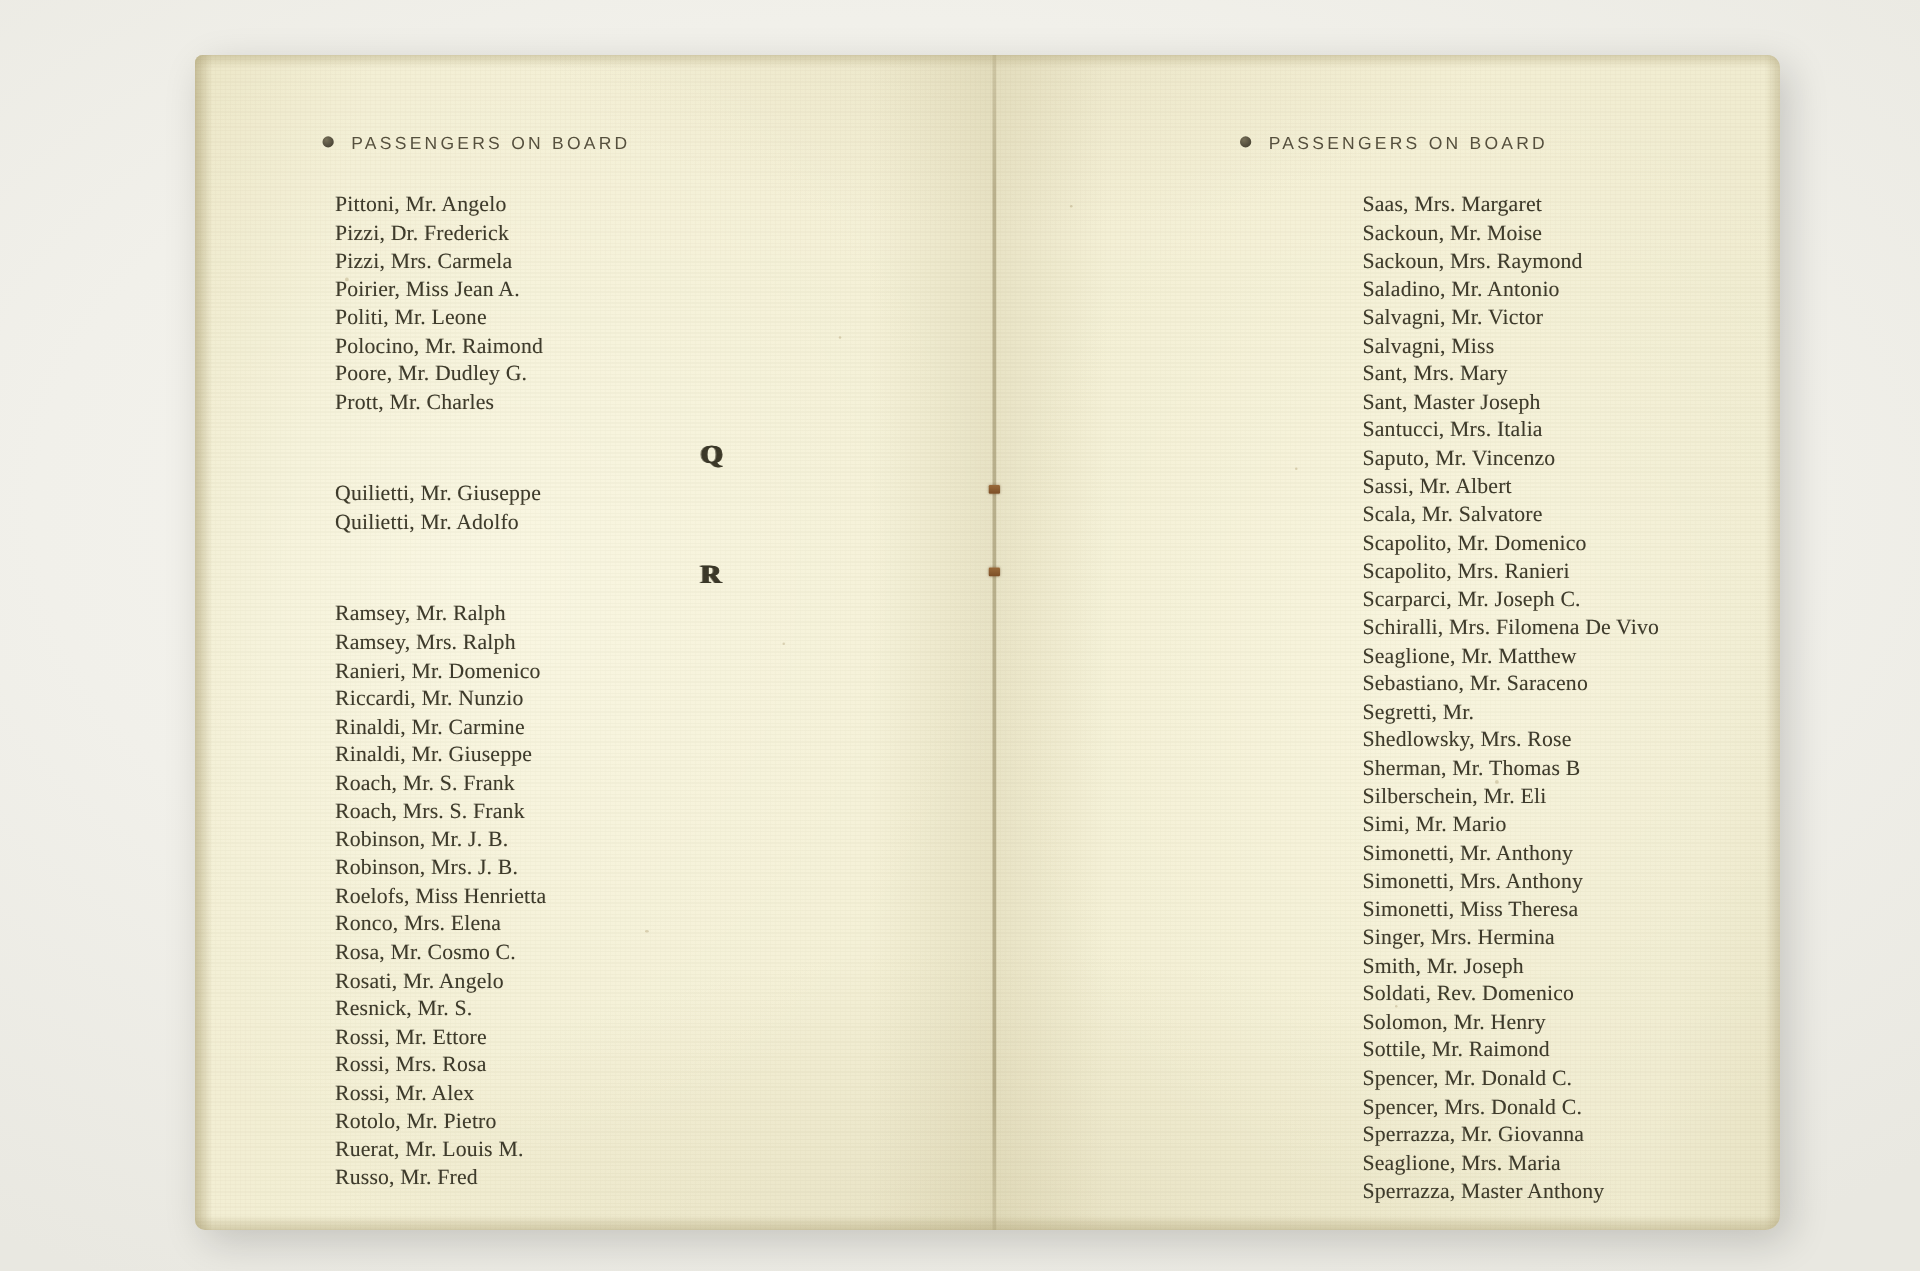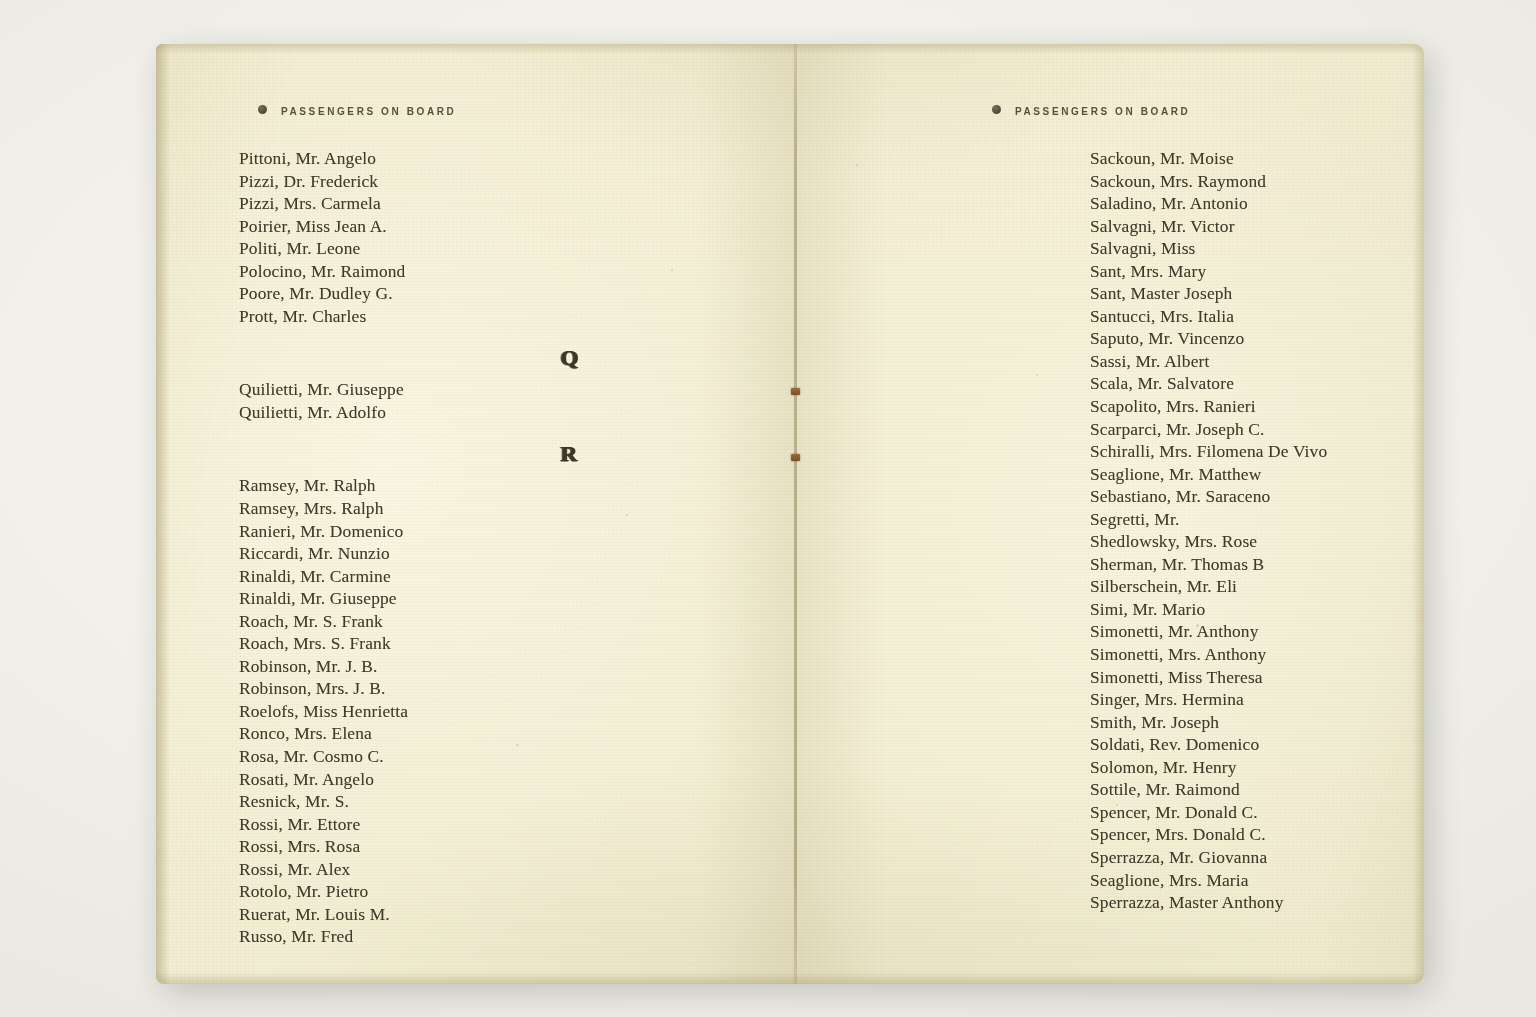--- a/index.html
+++ b/index.html
@@ -131,26 +131,27 @@
 
   .page-inner {
     position: absolute;
     top: 62px;
     left: 0; right: 0;
   }
 
   
   .running-head {
     display: flex;
+    align-items: center;
     gap: 14px;
     font-family: "Liberation Sans", sans-serif;
-    font-size: 10px;
+    font-size: 14px;
     letter-spacing: 2.6px;
     color: #4a4433;
-    font-weight: 700;
+    font-weight: 400;
     opacity: .93;
   }
   #page-left  .running-head { padding-left: 102px; }
   #page-right .running-head { padding-left: 202px; }
 
   .head-ornament {
     width: 9px; height: 9px;
     border-radius: 50%;
     background: radial-gradient(circle at 35% 32%, #6e6750 0%, #474132 60%, #33301f 100%);
     flex: 0 0 auto;
@@ -161,21 +162,21 @@
   
   .name-list {
     list-style: none;
     margin: 0;
     padding: 0;
     font-size: 17.4px;
     line-height: 22.55px;
     color: #3d3a2b;
     letter-spacing: .15px;
   }
-  #page-left  .name-list { padding-left: 83px; }
+  #page-left  .name-list { padding-left: 112px; }
   #page-right .name-list { padding-left: 300px; }
 
   .name-list li {
     white-space: nowrap;
     text-shadow: 0 0 .6px rgba(60,56,40,.30);
   }
 
   .list-block { margin: 0; }
   #left-block-p  { margin-top: 30px; }
   #right-block-s { margin-top: 30px; }
@@ -276,31 +277,33 @@
 
   <div class="page" id="page-right">
     <div class="page-inner">
 
       <div class="running-head">
         <span class="head-ornament"></span>
         <span>PASSENGERS ON BOARD</span>
       </div>
 
       <ul class="name-list list-block" id="right-block-s">
+        <li>Saas, Mrs. Margaret</li>
         <li>Sackoun, Mr. Moise</li>
         <li>Sackoun, Mrs. Raymond</li>
         <li>Saladino, Mr. Antonio</li>
         <li>Salvagni, Mr. Victor</li>
         <li>Salvagni, Miss</li>
         <li>Sant, Mrs. Mary</li>
         <li>Sant, Master Joseph</li>
         <li>Santucci, Mrs. Italia</li>
         <li>Saputo, Mr. Vincenzo</li>
         <li>Sassi, Mr. Albert</li>
         <li>Scala, Mr. Salvatore</li>
+        <li>Scapolito, Mr. Domenico</li>
         <li>Scapolito, Mrs. Ranieri</li>
         <li>Scarparci, Mr. Joseph C.</li>
         <li>Schiralli, Mrs. Filomena De Vivo</li>
         <li>Seaglione, Mr. Matthew</li>
         <li>Sebastiano, Mr. Saraceno</li>
         <li>Segretti, Mr.</li>
         <li>Shedlowsky, Mrs. Rose</li>
         <li>Sherman, Mr. Thomas B</li>
         <li>Silberschein, Mr. Eli</li>
         <li>Simi, Mr. Mario</li>

